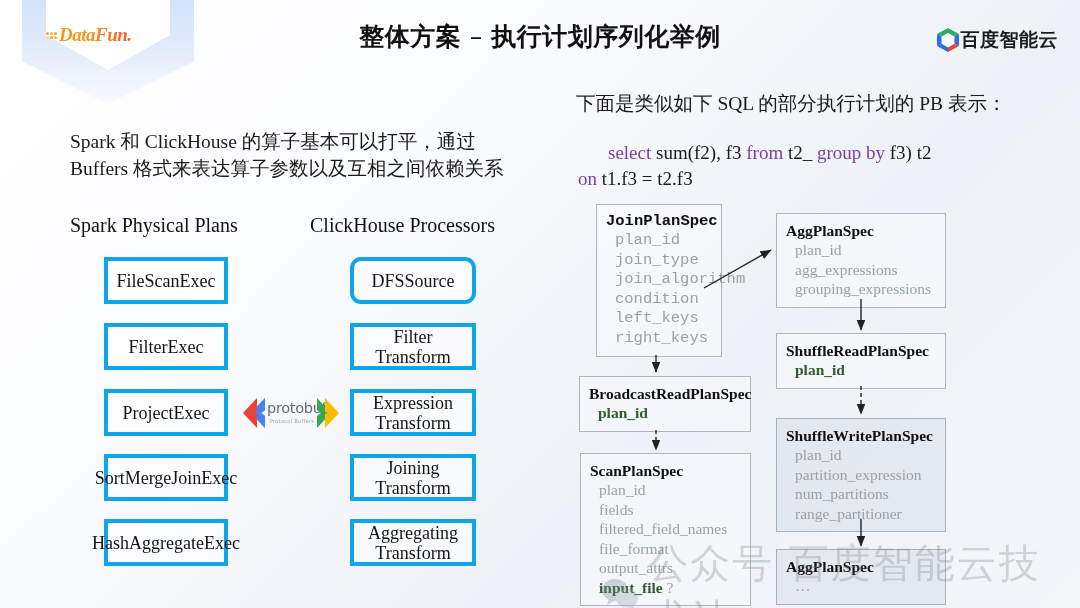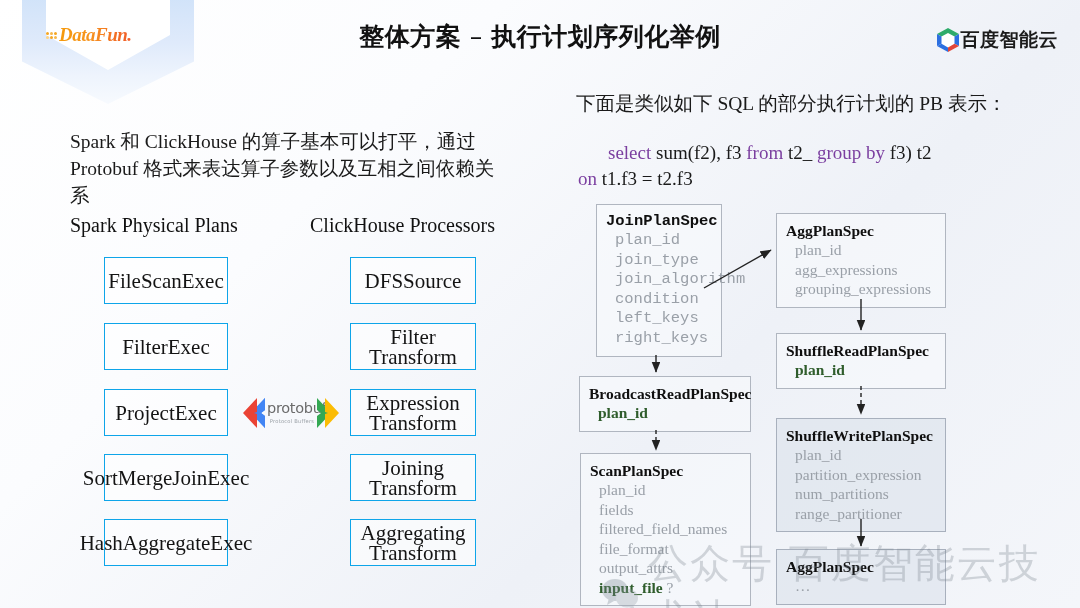--- a/index.html
+++ b/index.html
@@ -58,24 +58,24 @@
   .left-para {
     position: absolute; left: 70px; top: 128px; width: 440px;
     font-size: 19.5px; color: #1a1a1a; line-height: 27px;
   }
   .col-head { position: absolute; font-size: 20px; color: #111; }
   #spark-head { left: 70px; top: 214px; }
   #ch-head { left: 310px; top: 214px; }
 
   .node-box {
     position: absolute;
-    border: 1px solid #0ea5e9;
+    border: 4px solid #0ea5e9;
     background: rgba(255,255,255,0.55);
     display: flex; align-items: center; justify-content: center;
-    text-align: center; font-size: 21px; color: #141414;
+    text-align: center; font-size: 18px; color: #141414;
     line-height: 20px; padding: 2px 6px;
   }
   .spark-box { left: 104px; width: 124px; height: 47px; }
   .ch-box { left: 350px; width: 126px; height: 47px; }
 
   
   .protobuf { position: absolute; left: 243px; top: 392px; width: 96px; height: 42px; }
   .pb-left, .pb-right { position: absolute; top: 6px; width: 22px; height: 30px; }
   .pb-left { left: 0; }
   .pb-right { right: 0; }
@@ -161,21 +161,21 @@
         <path d="M13,1 L24,7 L19.5,9.6 L13,5.9 L6.5,9.6 L2,7 Z" fill="#2eab6b"></path>
         <path d="M2,7 L6.5,9.6 L6.5,16.8 L2,19 Z" fill="#2c6fe0"></path>
         <path d="M24,7 L24,19 L19.5,16.8 L19.5,9.6 Z" fill="#2c6fe0"></path>
         <path d="M2,19 L6.5,16.8 L13,20.4 L13,25 Z" fill="#2c6fe0"></path>
         <path d="M24,19 L13,25 L13,20.4 L19.5,16.8 Z" fill="#e1463a"></path>
       </svg>
     </span>
     <span class="baidu-text">百度智能云</span>
   </div>
 
-  <div class="left-para">Spark 和 ClickHouse 的算子基本可以打平，通过 Protobuf 格式来表达算子参数以及互相之间依赖关系</div>
+  <div class="left-para">Spark 和 ClickHouse 的算子基本可以打平，通过 Buffers 格式来表达算子参数以及互相之间依赖关系</div>
 
   <div class="col-head" id="spark-head">Spark Physical Plans</div>
   <div class="col-head" id="ch-head">ClickHouse Processors</div>
 
   <div id="spark-boxes">
       <div class="node-box spark-box" style="top: 257px;">
         <span>FileScanExec</span>
       </div>
       <div class="node-box spark-box" style="top: 323px;">
         <span>FilterExec</span>
@@ -184,21 +184,21 @@
         <span>ProjectExec</span>
       </div>
       <div class="node-box spark-box" style="top: 454px;">
         <span>SortMergeJoinExec</span>
       </div>
       <div class="node-box spark-box" style="top: 519px;">
         <span>HashAggregateExec</span>
       </div>
     </div>
   <div id="ch-boxes">
-      <div class="node-box ch-box" style="top: 257px;">
+      <div class="node-box ch-box" style="top: 257px; border-radius: 11px;">
         <span>DFSSource</span>
       </div>
       <div class="node-box ch-box" style="top: 323px;">
         <span>Filter Transform</span>
       </div>
       <div class="node-box ch-box" style="top: 389px;">
         <span>Expression Transform</span>
       </div>
       <div class="node-box ch-box" style="top: 454px;">
         <span>Joining Transform</span>

